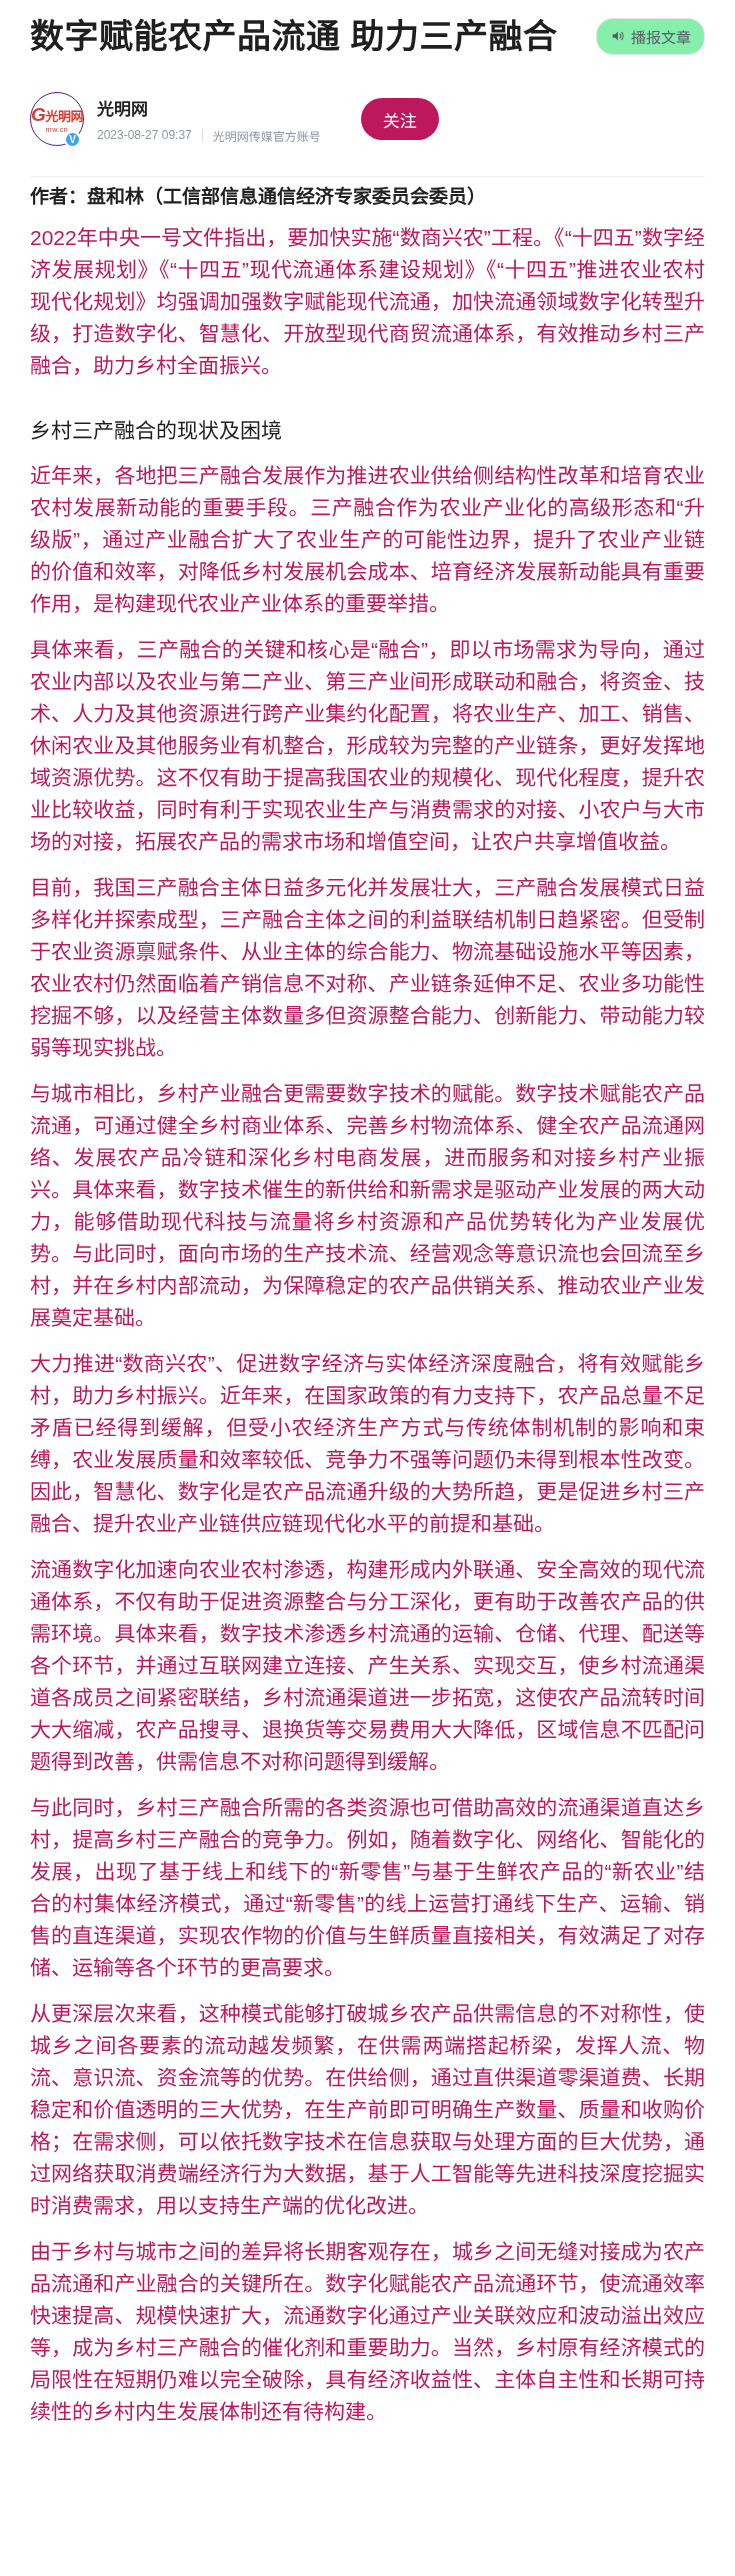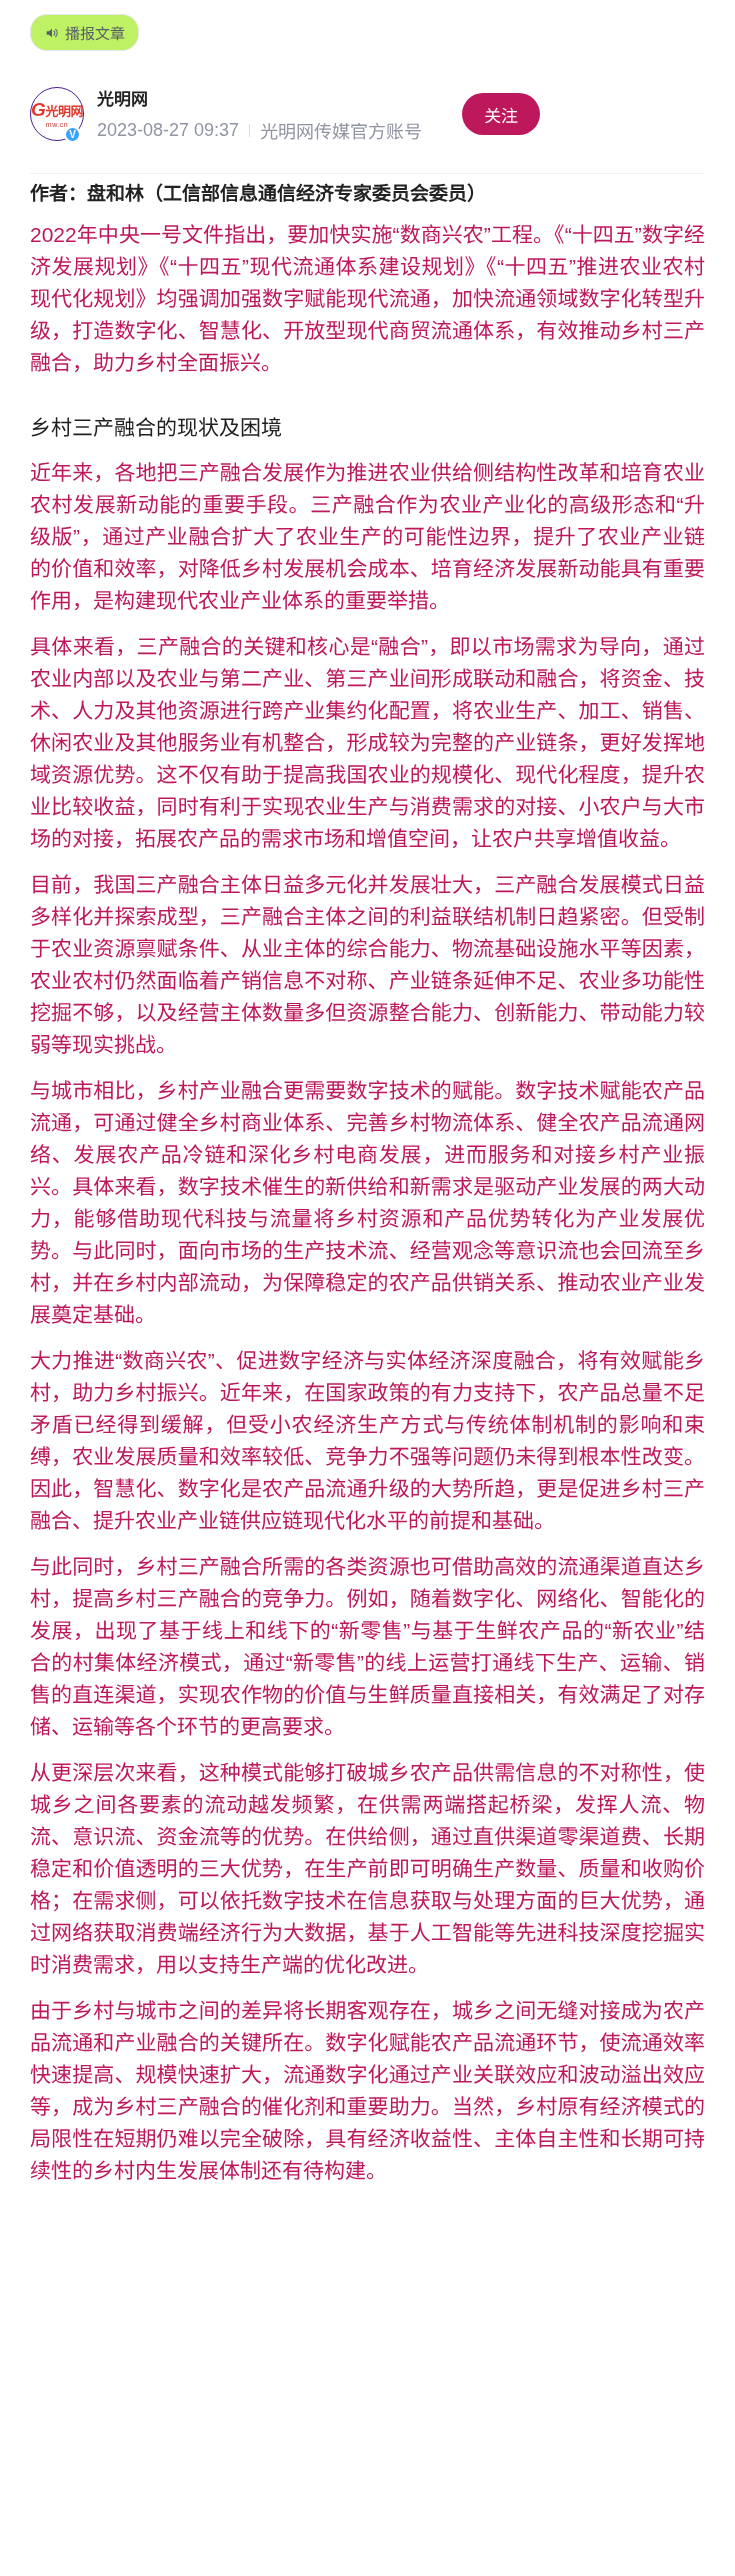--- a/index.html
+++ b/index.html
@@ -29,21 +29,21 @@
   .broadcast-pill {
     flex: 0 0 auto;
     display: inline-flex;
     align-items: center;
     gap: 5px;
     border: 1px solid #e3e5e7;
     border-radius: 17px;
     padding: 7px 13px;
     font-size: 15px;
     color: #595f66;
-    background: #bef264;
+    background: #86efac;
     cursor: pointer;
     white-space: nowrap;
   }
   .broadcast-pill svg { display: block; }
 
   
   .author-bar {
     display: flex;
     align-items: center;
     margin-top: 34px;
@@ -95,21 +95,21 @@
   .author-info { margin-left: 13px; }
   .author-name {
     font-size: 17px;
     font-weight: 700;
     color: #222;
   }
   .author-meta {
     display: flex;
     align-items: center;
     margin-top: 7px;
-    font-size: 18px;
+    font-size: 12px;
     color: #9195a3;
     white-space: nowrap;
   }
   .meta-divider {
     width: 1px;
     height: 13px;
     background: #dcdee3;
     margin: 0 10px;
   }
   .follow-btn {
@@ -155,20 +155,21 @@
     font-weight: 400;
     color: #1f1f1f;
   }
 </style>
 </head>
 <body>
 
 <div class="page">
 
   <div class="title-row">
+    <h1 class="article-title">数字赋能农产品流通 助力三产融合</h1>
     <div class="broadcast-pill">
       <span>
         <svg width="16" height="16" viewBox="0 0 24 24" fill="none">
           <path d="M4 9.5v5h3.5L12 18.5v-13L7.5 9.5H4z" fill="#595f66"></path>
           <path d="M15 9a4.2 4.2 0 0 1 0 6" stroke="#595f66" stroke-width="1.7" stroke-linecap="round"></path>
           <path d="M17.6 6.6a8 8 0 0 1 0 10.8" stroke="#595f66" stroke-width="1.7" stroke-linecap="round"></path>
         </svg>
       </span>
       <span>播报文章</span>
     </div>
@@ -196,20 +197,21 @@
   <div class="article">
     <p class="byline">作者：盘和林（工信部信息通信经济专家委员会委员）</p>
 
     <p class="body-p">2022年中央一号文件指出，要加快实施“数商兴农”工程。《“十四五”数字经济发展规划》《“十四五”现代流通体系建设规划》《“十四五”推进农业农村现代化规划》均强调加强数字赋能现代流通，加快流通领域数字化转型升级，打造数字化、智慧化、开放型现代商贸流通体系，有效推动乡村三产融合，助力乡村全面振兴。</p>
     <h2 class="section-h">乡村三产融合的现状及困境</h2>
     <p class="body-p">近年来，各地把三产融合发展作为推进农业供给侧结构性改革和培育农业农村发展新动能的重要手段。三产融合作为农业产业化的高级形态和“升级版”，通过产业融合扩大了农业生产的可能性边界，提升了农业产业链的价值和效率，对降低乡村发展机会成本、培育经济发展新动能具有重要作用，是构建现代农业产业体系的重要举措。</p>
     <p class="body-p">具体来看，三产融合的关键和核心是“融合”，即以市场需求为导向，通过农业内部以及农业与第二产业、第三产业间形成联动和融合，将资金、技术、人力及其他资源进行跨产业集约化配置，将农业生产、加工、销售、休闲农业及其他服务业有机整合，形成较为完整的产业链条，更好发挥地域资源优势。这不仅有助于提高我国农业的规模化、现代化程度，提升农业比较收益，同时有利于实现农业生产与消费需求的对接、小农户与大市场的对接，拓展农产品的需求市场和增值空间，让农户共享增值收益。</p>
     <p class="body-p">目前，我国三产融合主体日益多元化并发展壮大，三产融合发展模式日益多样化并探索成型，三产融合主体之间的利益联结机制日趋紧密。但受制于农业资源禀赋条件、从业主体的综合能力、物流基础设施水平等因素，农业农村仍然面临着产销信息不对称、产业链条延伸不足、农业多功能性挖掘不够，以及经营主体数量多但资源整合能力、创新能力、带动能力较弱等现实挑战。</p>
     <p class="body-p">与城市相比，乡村产业融合更需要数字技术的赋能。数字技术赋能农产品流通，可通过健全乡村商业体系、完善乡村物流体系、健全农产品流通网络、发展农产品冷链和深化乡村电商发展，进而服务和对接乡村产业振兴。具体来看，数字技术催生的新供给和新需求是驱动产业发展的两大动力，能够借助现代科技与流量将乡村资源和产品优势转化为产业发展优势。与此同时，面向市场的生产技术流、经营观念等意识流也会回流至乡村，并在乡村内部流动，为保障稳定的农产品供销关系、推动农业产业发展奠定基础。</p>
     <p class="body-p">大力推进“数商兴农”、促进数字经济与实体经济深度融合，将有效赋能乡村，助力乡村振兴。近年来，在国家政策的有力支持下，农产品总量不足矛盾已经得到缓解，但受小农经济生产方式与传统体制机制的影响和束缚，农业发展质量和效率较低、竞争力不强等问题仍未得到根本性改变。因此，智慧化、数字化是农产品流通升级的大势所趋，更是促进乡村三产融合、提升农业产业链供应链现代化水平的前提和基础。</p>
+    <p class="body-p">流通数字化加速向农业农村渗透，构建形成内外联通、安全高效的现代流通体系，不仅有助于促进资源整合与分工深化，更有助于改善农产品的供需环境。具体来看，数字技术渗透乡村流通的运输、仓储、代理、配送等各个环节，并通过互联网建立连接、产生关系、实现交互，使乡村流通渠道各成员之间紧密联结，乡村流通渠道进一步拓宽，这使农产品流转时间大大缩减，农产品搜寻、退换货等交易费用大大降低，区域信息不匹配问题得到改善，供需信息不对称问题得到缓解。</p>
     <p class="body-p">与此同时，乡村三产融合所需的各类资源也可借助高效的流通渠道直达乡村，提高乡村三产融合的竞争力。例如，随着数字化、网络化、智能化的发展，出现了基于线上和线下的“新零售”与基于生鲜农产品的“新农业”结合的村集体经济模式，通过“新零售”的线上运营打通线下生产、运输、销售的直连渠道，实现农作物的价值与生鲜质量直接相关，有效满足了对存储、运输等各个环节的更高要求。</p>
     <p class="body-p">从更深层次来看，这种模式能够打破城乡农产品供需信息的不对称性，使城乡之间各要素的流动越发频繁，在供需两端搭起桥梁，发挥人流、物流、意识流、资金流等的优势。在供给侧，通过直供渠道零渠道费、长期稳定和价值透明的三大优势，在生产前即可明确生产数量、质量和收购价格；在需求侧，可以依托数字技术在信息获取与处理方面的巨大优势，通过网络获取消费端经济行为大数据，基于人工智能等先进科技深度挖掘实时消费需求，用以支持生产端的优化改进。</p>
     <p class="body-p">由于乡村与城市之间的差异将长期客观存在，城乡之间无缝对接成为农产品流通和产业融合的关键所在。数字化赋能农产品流通环节，使流通效率快速提高、规模快速扩大，流通数字化通过产业关联效应和波动溢出效应等，成为乡村三产融合的催化剂和重要助力。当然，乡村原有经济模式的局限性在短期仍难以完全破除，具有经济收益性、主体自主性和长期可持续性的乡村内生发展体制还有待构建。</p>
 
   </div>
 
 </div>
 
 
 </body></html>

